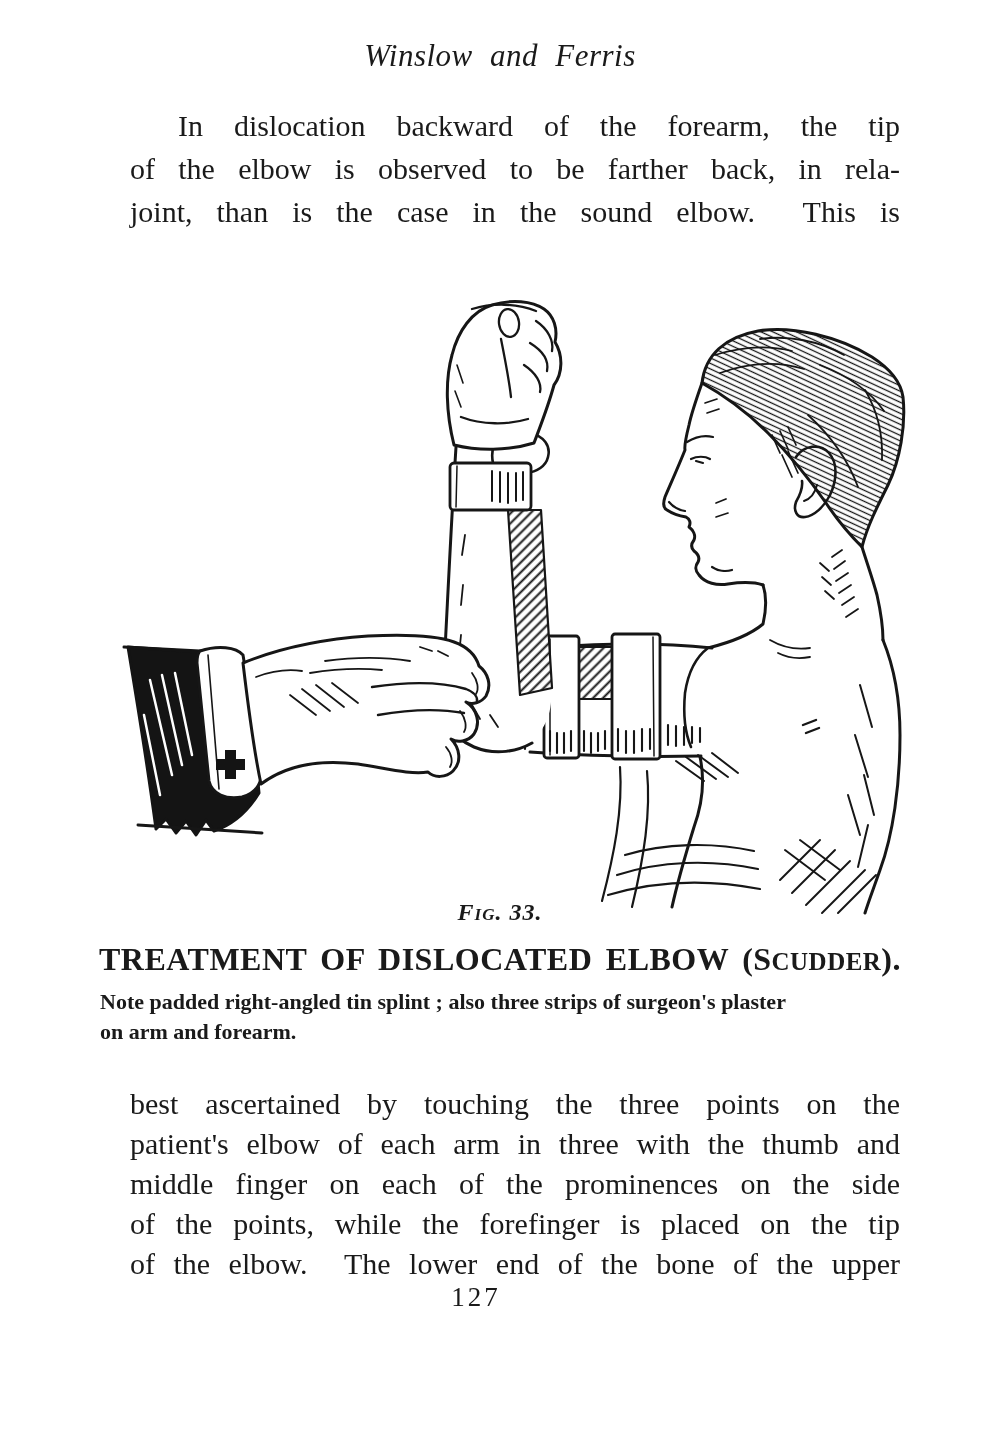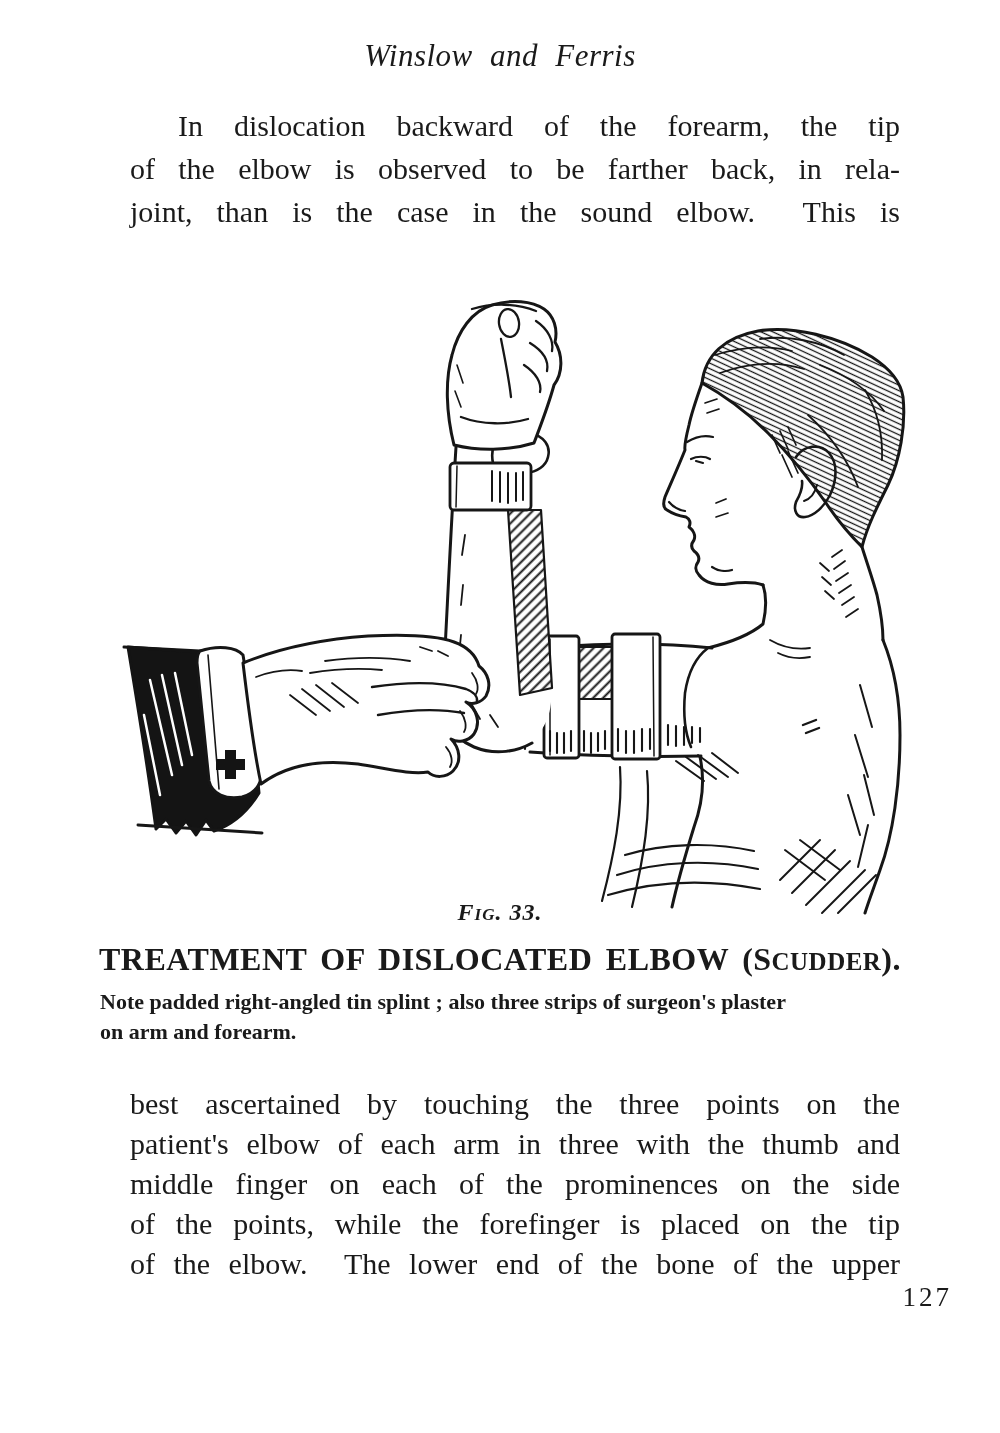--- a/index.html
+++ b/index.html
@@ -26,21 +26,21 @@
   .fig-title{
     position:absolute;top:941px;left:0;width:1000px;text-align:center;
     font-weight:bold;font-size:32px;letter-spacing:0.5px;word-spacing:5px;
   }
   .fig-title .sc{font-size:0.78em;}
   .fig-note{
     position:absolute;top:987px;left:100px;width:800px;
     font-weight:bold;font-size:22px;line-height:30px;
   }
   .page-number{
-    position:absolute;top:1282px;left:0;width:952px;text-align:right;
+    position:absolute;top:1282px;left:0;width:952px;text-align:center;
     font-size:27px;letter-spacing:3px;
   }
 </style>
 </head>
 <body>
 
 <div class="page" style="color: rgb(26, 26, 26); background: rgb(255, 255, 255);">
 
   <div class="running-header">Winslow and Ferris</div>
 

